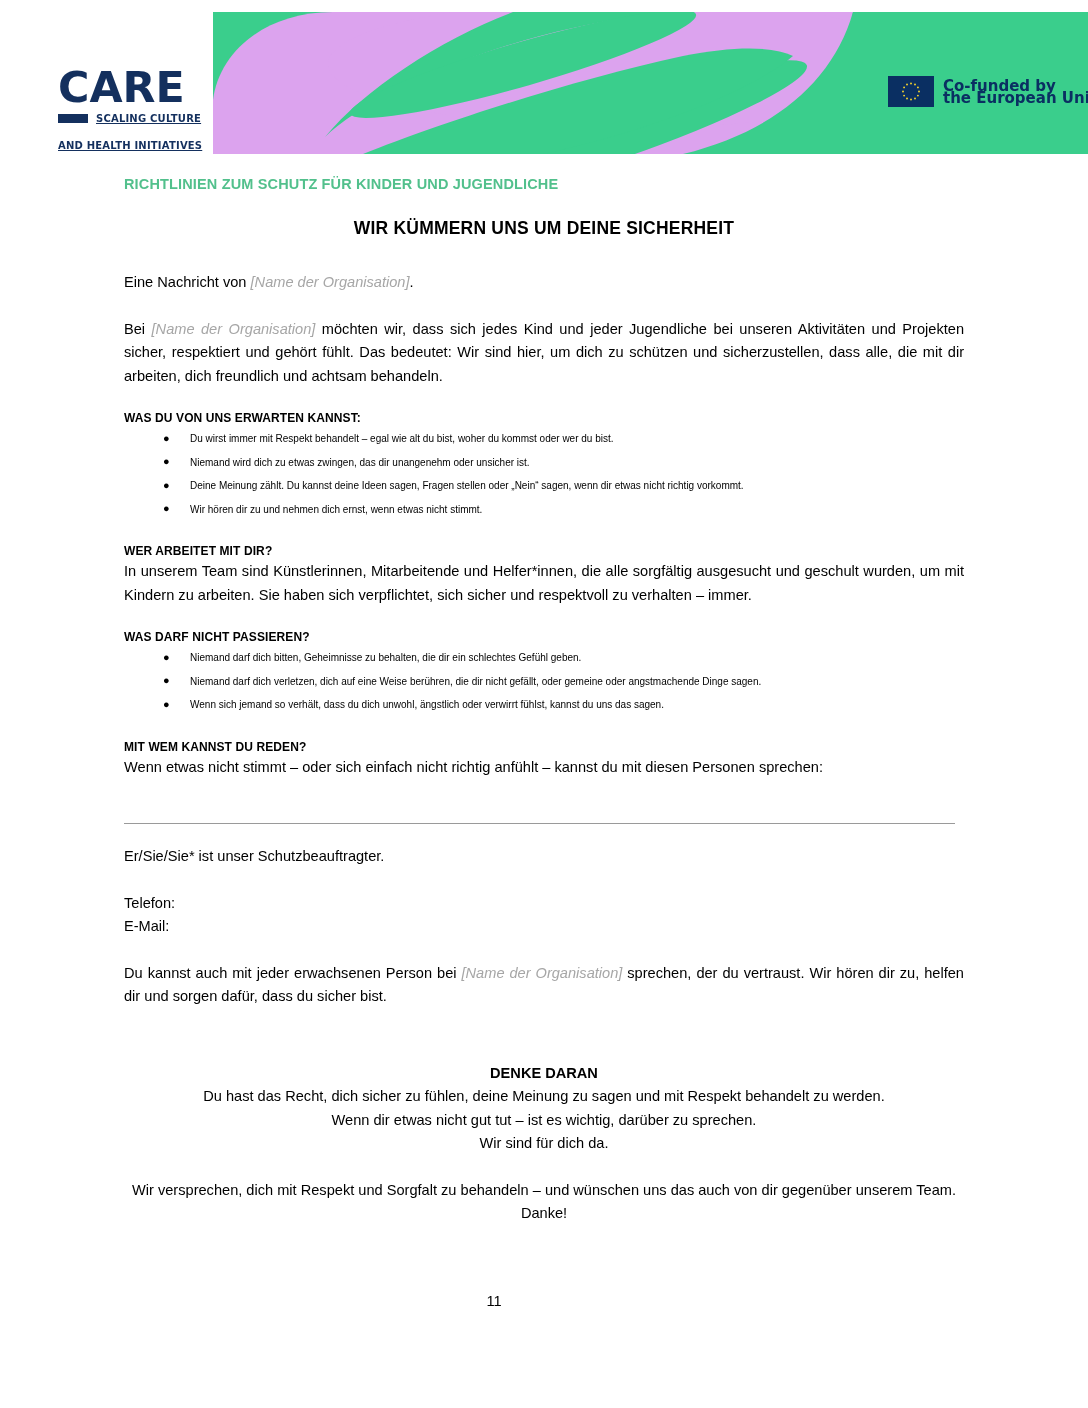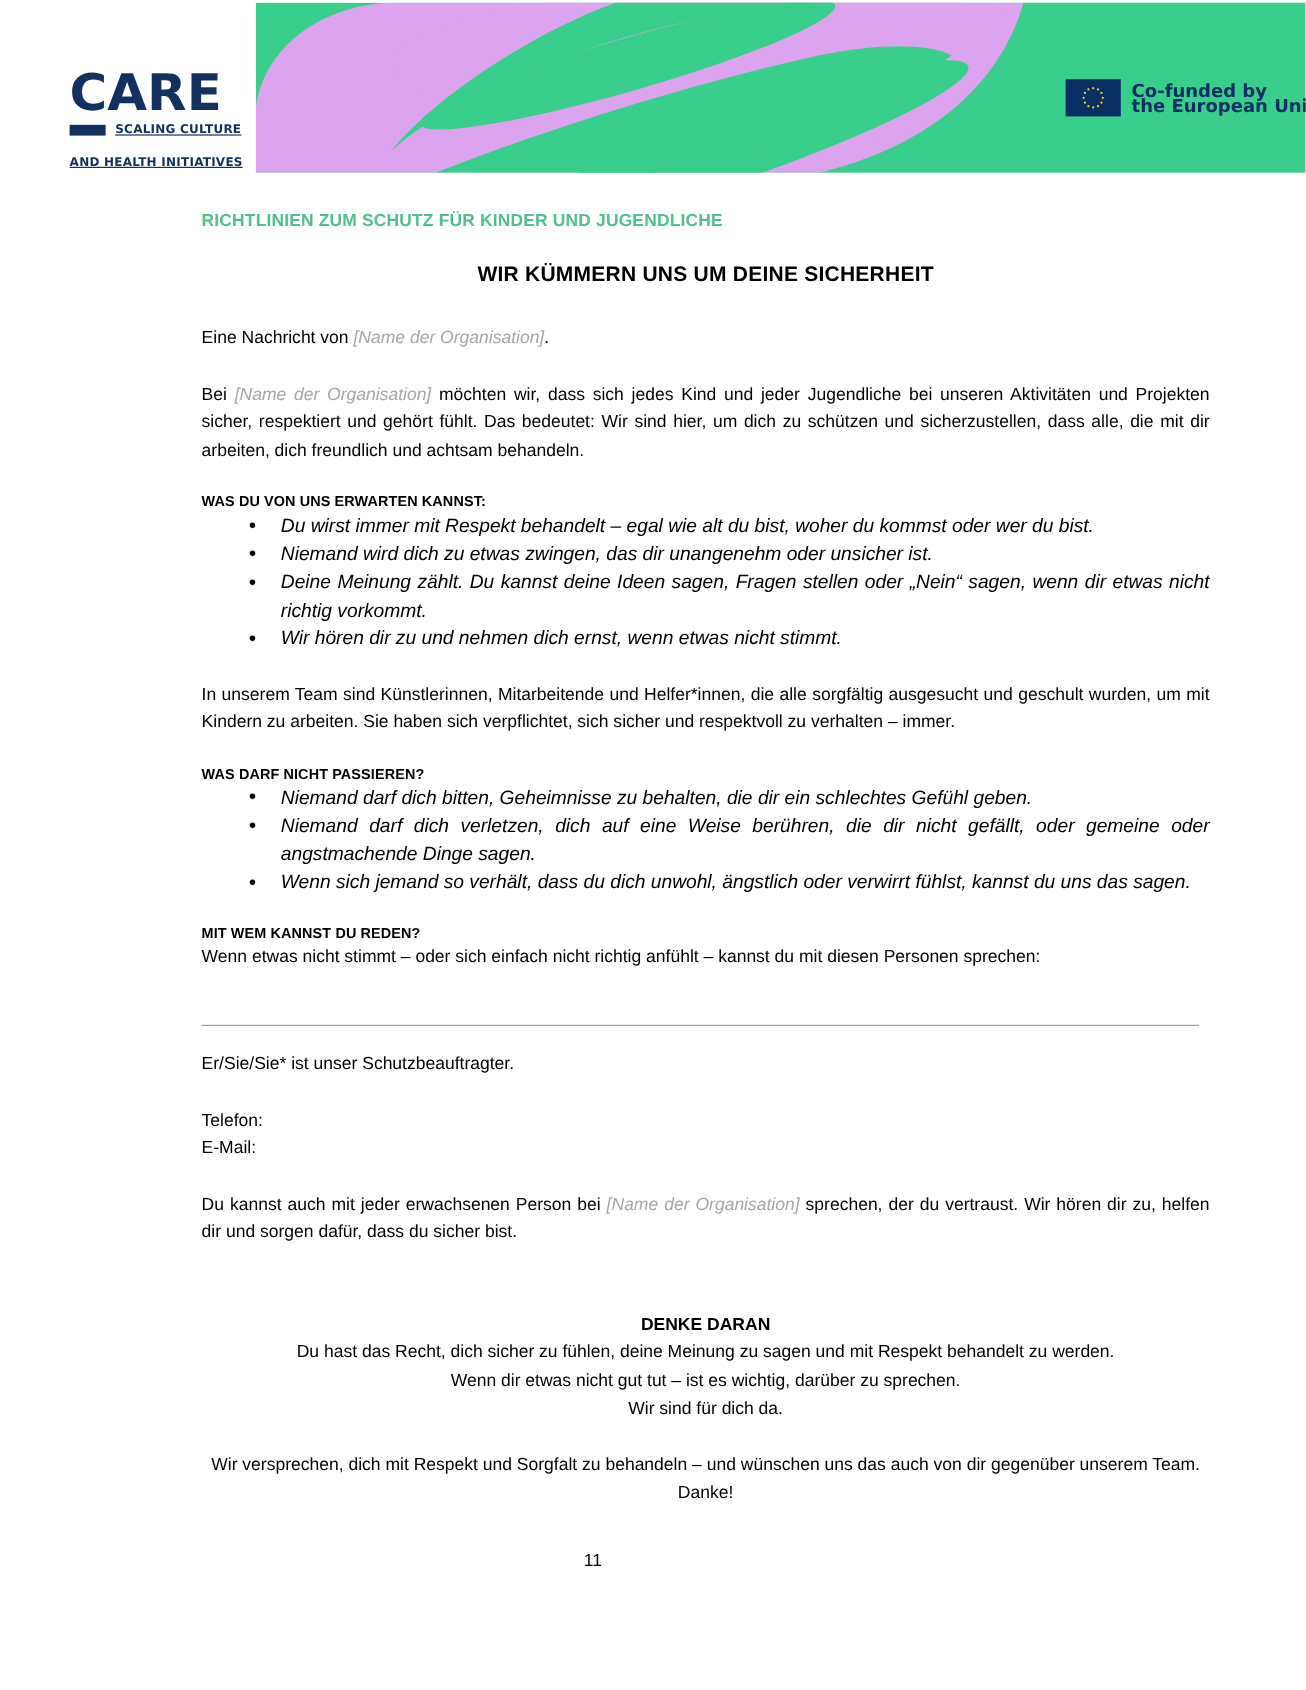--- a/index.html
+++ b/index.html
@@ -13,21 +13,21 @@
     font-family: "Liberation Sans", sans-serif;
     color: #000000;
     position: relative;
     overflow: hidden;
   }
 
   
   .banner {
     position: absolute;
     left: 0;
-    top: 2px;
+    top: 12px;
     width: 1088px;
     height: 142px;
   }
   .banner-art {
     position: absolute;
     left: 213px;
     top: 0;
     width: 875px;
     height: 142px;
     overflow: hidden;
@@ -98,21 +98,20 @@
     color: #0A2F62;
     white-space: nowrap;
   }
 
   
   .page {
     position: absolute;
     left: 124px;
     top: 176px;
     width: 840px;
-    margin-left: 44px;
   }
 
   .eyebrow {
     color: #52C08C;
     font-weight: bold;
     font-size: 14.5px;
     letter-spacing: 0.15px;
     margin: 0 0 26px 0;
   }
   .doc-title {
@@ -148,25 +147,24 @@
   }
 
   ul.bullets {
     list-style: none;
     margin: 0;
     padding: 0;
   }
   ul.bullets li {
     position: relative;
     padding-left: 66px;
-    font-size: 16px;
+    font-size: 10px;
     line-height: 23.5px;
     text-align: justify;
     text-justify: inter-word;
-    font-style: italic;
   }
   ul.bullets li::before {
     content: "\25CF";
     position: absolute;
     left: 39px;
     top: -0.5px;
     font-size: 11px;
     line-height: 23.5px;
   }
 
@@ -268,20 +266,21 @@
   <h3 class="section">WAS DU VON UNS ERWARTEN KANNST:</h3>
   <ul class="bullets">
     <li>Du wirst immer mit Respekt behandelt – egal wie alt du bist, woher du kommst oder wer du bist.</li>
     <li>Niemand wird dich zu etwas zwingen, das dir unangenehm oder unsicher ist.</li>
     <li>Deine Meinung zählt. Du kannst deine Ideen sagen, Fragen stellen oder „Nein“ sagen, wenn dir etwas nicht richtig vorkommt.</li>
     <li>Wir hören dir zu und nehmen dich ernst, wenn etwas nicht stimmt.</li>
   </ul>
 
   <div class="spacer-md"></div>
 
+  <h3 class="section">WER ARBEITET MIT DIR?</h3>
   <p class="body">In unserem Team sind Künstlerinnen, Mitarbeitende und Helfer*innen, die alle sorgfältig ausgesucht und geschult wurden, um mit Kindern zu arbeiten. Sie haben sich verpflichtet, sich sicher und respektvoll zu verhalten – immer.</p>
 
   <div class="spacer-md"></div>
 
   <h3 class="section">WAS DARF NICHT PASSIEREN?</h3>
   <ul class="bullets">
     <li>Niemand darf dich bitten, Geheimnisse zu behalten, die dir ein schlechtes Gefühl geben.</li>
     <li>Niemand darf dich verletzen, dich auf eine Weise berühren, die dir nicht gefällt, oder gemeine oder angstmachende Dinge sagen.</li>
     <li>Wenn sich jemand so verhält, dass du dich unwohl, ängstlich oder verwirrt fühlst, kannst du uns das sagen.</li>
   </ul>

